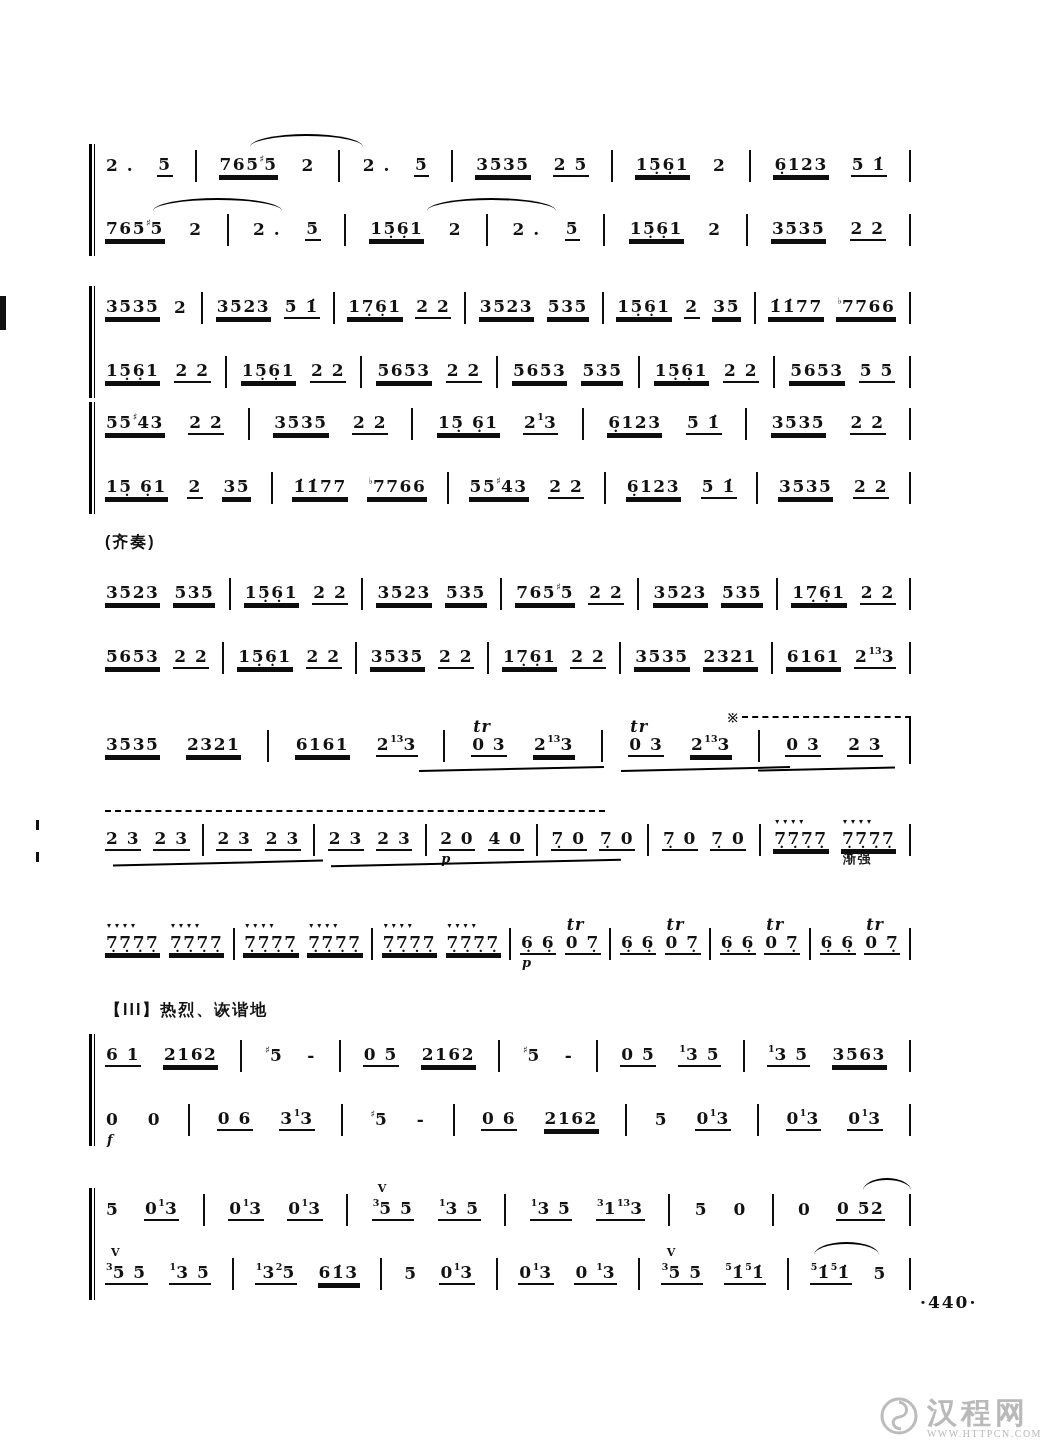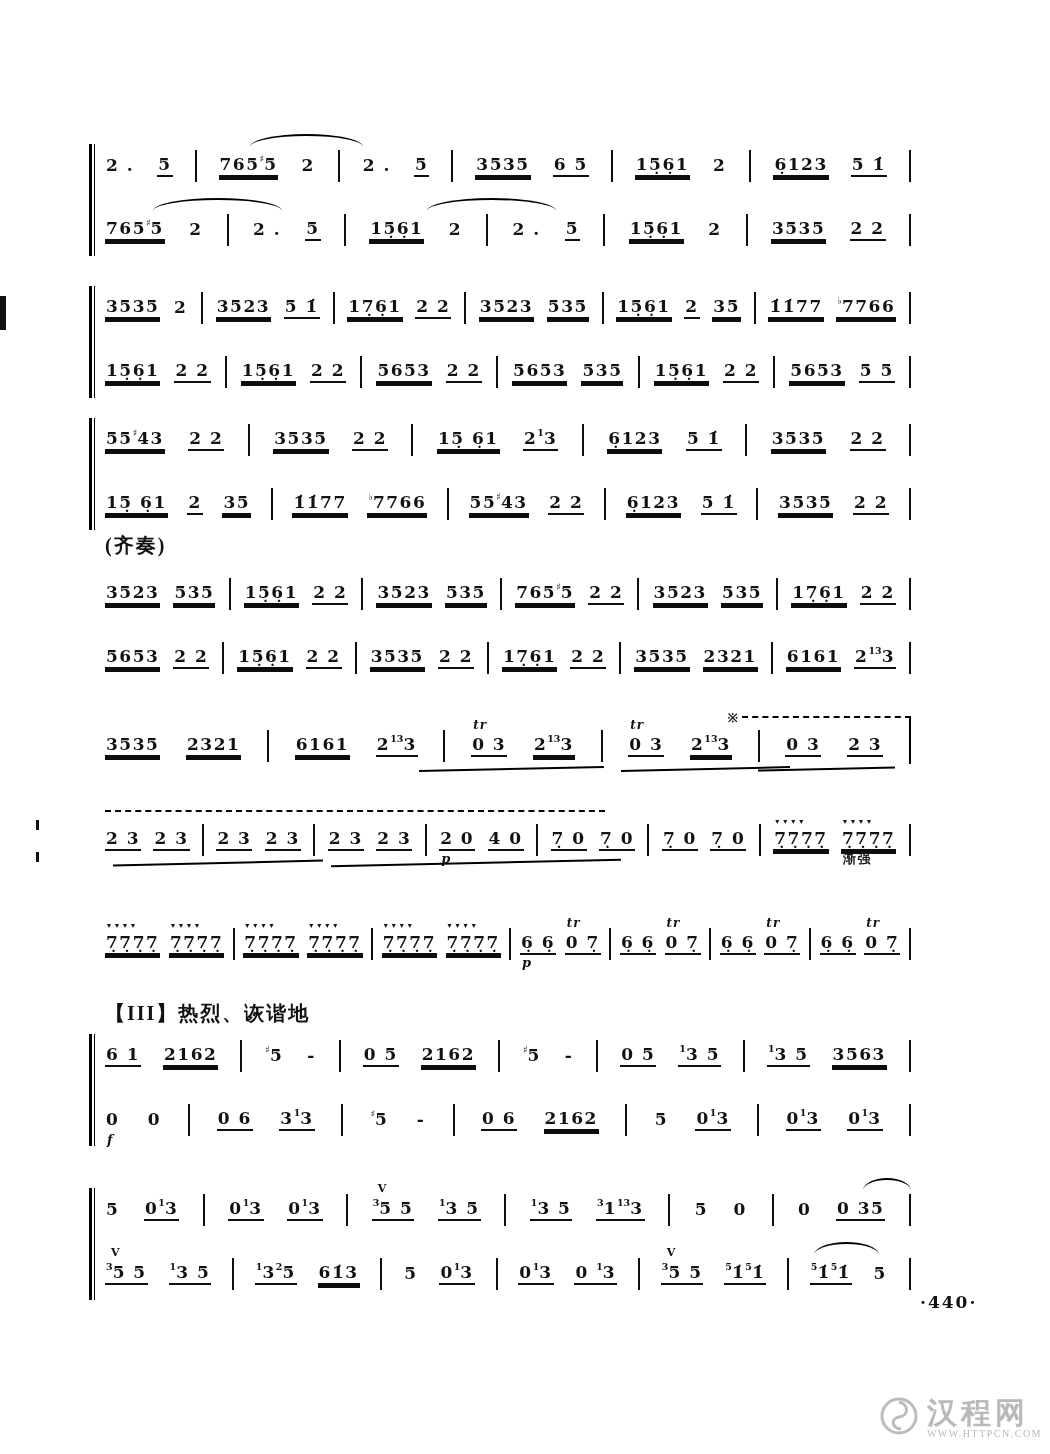--- a/index.html
+++ b/index.html
@@ -13,37 +13,37 @@
   .bracket:before{content:"";position:absolute;left:-16px;top:6px;bottom:10px;
         border-left:3px solid #000;}
   .bracket:after{content:"";position:absolute;left:-11px;top:6px;bottom:10px;
         border-left:1px solid #000;}
   .bar{width:2px;height:32px;background:#0e0e0e;flex:0 0 2px;}
   .note{position:relative;display:inline-block;line-height:1;padding:0 1px 2px 1px;
         letter-spacing:1.5px;white-space:nowrap;}
   .u1{border-bottom:2px solid #0e0e0e;}
   .u2{border-bottom:2px solid #0e0e0e;box-shadow:0 3px 0 #0e0e0e;}
   .sup{font-size:9.5px;position:relative;top:-8px;letter-spacing:0;}
-  .above{position:absolute;left:2px;top:-17px;font-size:12px;font-weight:bold;
+  .above{position:absolute;left:2px;top:-17px;font-size:16px;font-weight:bold;
         letter-spacing:1px;white-space:nowrap;line-height:1;}
   .above.tr{font-style:italic;font-family:"DejaVu Serif",serif;}
   .above.acc{font-size:8px;letter-spacing:4px;top:-13px;}
   .above.bow{font-size:11px;left:6px;}
   .below{position:absolute;left:2px;top:100%;margin-top:3px;font-size:13px;
         font-style:italic;line-height:1;white-space:nowrap;}
   .below.cn{font-style:normal;font-size:13px;font-family:"Liberation Sans",sans-serif;}
   .arc{position:absolute;height:14px;border-top:2px solid #000;
        border-radius:100% 100% 0 0/160% 160% 0 0;top:-4px;}
   .ovl{position:absolute;top:-2px;border-top:2px dashed #000;height:0;}
   .ovl .star{position:absolute;left:-14px;top:-9px;font-size:12px;font-weight:bold;}
   .ovl .tick{position:absolute;right:0;top:0;height:46px;border-left:2px solid #000;}
   .wedge{position:absolute;bottom:4px;border-bottom:2px solid #000;height:0;
        transform:rotate(-1.3deg);}
-  .lbl{position:absolute;left:105px;font-size:20px;font-weight:bold;
-       font-family:Liberation Serif, serif;letter-spacing:2px;}
+  .lbl{position:absolute;left:105px;font-size:16px;font-weight:bold;
+       font-family:Liberation Sans, sans-serif;letter-spacing:2px;}
   .pageno{position:absolute;font-size:17px;font-weight:bold;letter-spacing:2px;}
   .wm{position:absolute;right:8px;bottom:14px;color:#b9b9b9;display:flex;
       align-items:center;gap:8px;text-align:right;}
   .wm .txt{display:flex;flex-direction:column;align-items:flex-start;}
   .wm .name{font-size:30px;font-weight:bold;font-family:"Liberation Sans",sans-serif;
       letter-spacing:4px;line-height:1;}
   .wm .url{font-size:10px;letter-spacing:1.5px;font-family:Liberation Serif, serif;}
   .artifact{position:absolute;background:#111;}
 </style>
 </head>
@@ -55,21 +55,21 @@
         <div class="note"><span>2 .</span></div>
         <div class="note u1"><span>5</span></div>
         <div class="bar"></div>
         <div class="note u2"><span>765</span><span class="sup">♯</span><span>5</span></div>
         <div class="note"><span>2</span></div>
         <div class="bar"></div>
         <div class="note"><span>2 .</span></div>
         <div class="note u1"><span>5</span></div>
         <div class="bar"></div>
         <div class="note u2"><span>3535</span></div>
-        <div class="note u1"><span>6 5</span></div>
+        <div class="note u1"><span>2 5</span></div>
         <div class="bar"></div>
         <div class="note u2"><span>15̣6̣1</span></div>
         <div class="note"><span>2</span></div>
         <div class="bar"></div>
         <div class="note u2"><span>6̣123</span></div>
         <div class="note u1"><span>5 1̇</span></div>
         <div class="bar"></div>
         <div class="arc" style="left: 18%; width: 14%;"></div>
       </div>
       <div class="line">
@@ -131,21 +131,21 @@
         <div class="note u2"><span>535</span></div>
         <div class="bar"></div>
         <div class="note u2"><span>15̣6̣1</span></div>
         <div class="note u1"><span>2 2</span></div>
         <div class="bar"></div>
         <div class="note u2"><span>5653</span></div>
         <div class="note u1"><span>5 5</span></div>
         <div class="bar"></div>
       </div>
     </div>
-    <div class="sys bracket" style="top: 412px;">
+    <div class="sys bracket" style="top: 396px;">
       <div class="line">
         <div class="note u2"><span>55</span><span class="sup">♯</span><span>43</span></div>
         <div class="note u1"><span>2 2</span></div>
         <div class="bar"></div>
         <div class="note u2"><span>3535</span></div>
         <div class="note u1"><span>2 2</span></div>
         <div class="bar"></div>
         <div class="note u2"><span>15̣ 6̣1</span></div>
         <div class="note u1"><span>2</span><span class="sup">1</span><span>3</span></div>
         <div class="bar"></div>
@@ -353,21 +353,21 @@
         <div class="note u1"><span></span><span class="sup">3</span><span>5 5</span><span class="above bow">V</span></div>
         <div class="note u1"><span></span><span class="sup">1</span><span>3 5</span></div>
         <div class="bar"></div>
         <div class="note u1"><span></span><span class="sup">1</span><span>3 5</span></div>
         <div class="note u1"><span></span><span class="sup">3</span><span>1</span><span class="sup">13</span><span>3</span></div>
         <div class="bar"></div>
         <div class="note"><span>5</span></div>
         <div class="note"><span>0</span></div>
         <div class="bar"></div>
         <div class="note"><span>0</span></div>
-        <div class="note u1"><span>0 35</span></div>
+        <div class="note u1"><span>0 52</span></div>
         <div class="bar"></div>
         <div class="arc" style="left: 94%; width: 6%;"></div>
       </div>
       <div class="line">
         <div class="note u1"><span></span><span class="sup">3</span><span>5 5</span><span class="above bow">V</span></div>
         <div class="note u1"><span></span><span class="sup">1</span><span>3 5</span></div>
         <div class="bar"></div>
         <div class="note u1"><span></span><span class="sup">1</span><span>3</span><span class="sup">2</span><span>5</span></div>
         <div class="note u2"><span>61̇3</span></div>
         <div class="bar"></div>

